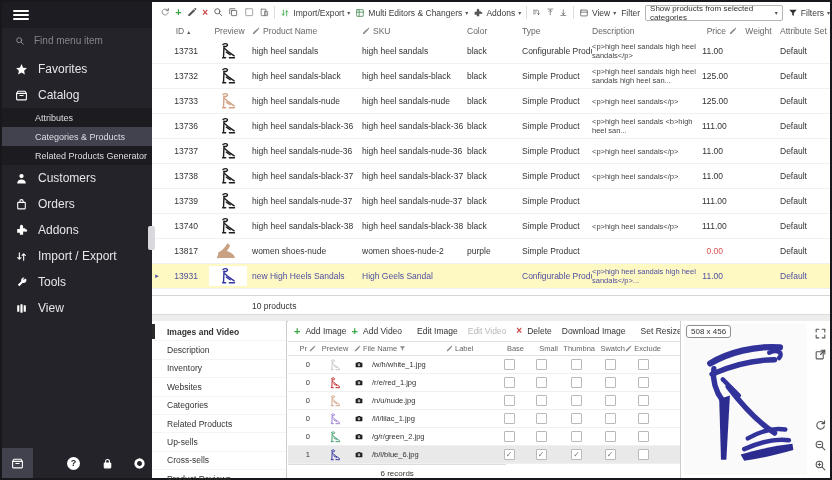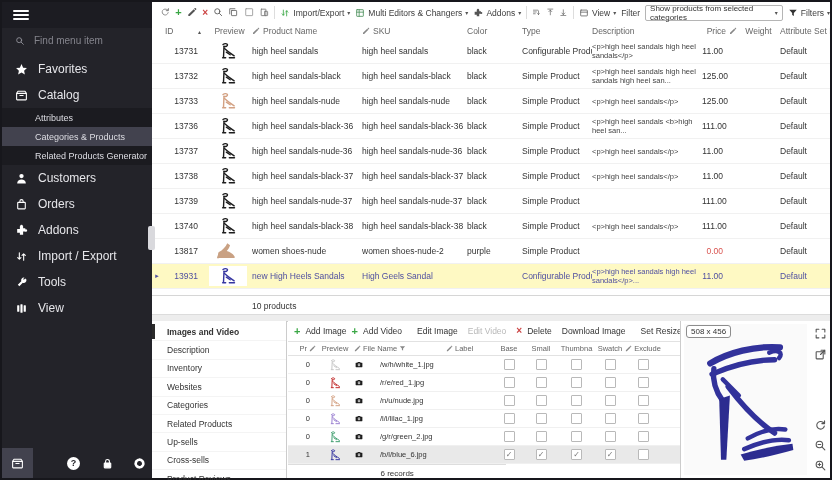--- a/index.html
+++ b/index.html
@@ -70,27 +70,27 @@
 
   
   #dmid{position:absolute;left:286px;top:319px;bottom:0;width:397px;background:#fff}
   #dtoolbar{height:20px;border-bottom:1px solid #e2e2e2;display:flex;align-items:center;gap:5px;padding-left:6px;font-size:8.5px;color:#333;white-space:nowrap}
   #dtoolbar .lbl{cursor:pointer}
   #dtoolbar .dis{color:#b8b8b8}
   .igrid{display:grid;grid-template-columns:8px 20px 38px 92px 48px 30px 34px 37px 30px 36px 1fr;align-items:center}
   #ihead{height:13px;font-size:7.5px;color:#666;border-bottom:1px solid #e2e2e2}
   #ihead .hc{display:flex;align-items:center;gap:2px;overflow:hidden;white-space:nowrap}
   #ihead .ic{width:7px;height:7px;color:#888}
-  .cbh{justify-content:center}
+  .cbh{justify-content:flex-end}
   .irow{height:17px;font-size:7.5px;color:#333;border-bottom:1px solid #f0f0f0;cursor:pointer}
   .irow.sel{background:#e9e9e9}
   .irow .pr{text-align:right;padding-right:6px}
   .irow .prev{display:flex;justify-content:center}
   .irow .shoe{width:14px;height:14px;display:inline-flex}
-  .irow .fcell{display:flex;align-items:center;gap:16px;overflow:hidden;white-space:nowrap}
+  .irow .fcell{display:flex;align-items:center;gap:8px;overflow:hidden;white-space:nowrap}
   .irow .fcell .ic{width:10px;height:9px;color:#1e1e1e}
   .cbc{display:flex;justify-content:center}
   .cb{width:9px;height:9px;border:1px solid #b9b9b9;background:#fff;display:flex;align-items:center;justify-content:center;font-size:8px;color:#777;border-radius:1px}
   #istatus{height:16px;border-top:1px solid #ddd;display:flex;align-items:center;justify-content:center;font-size:8px;color:#333;width:55%}
 
   
   #dprev{position:absolute;right:0;top:319px;bottom:0;width:149px;border-left:1px solid #ccc;background:#fff}
   .badge{position:absolute;left:5px;top:4px;border:1px solid #8d8d8d;border-radius:3px;padding:1px 4px;font-size:8px;color:#333;background:#fff;z-index:2}
   .pimg{position:absolute;left:3px;top:3px;right:23px;bottom:3px;background:#fafafa;display:flex;align-items:center;justify-content:center;overflow:hidden}
   .pics-top{position:absolute;right:3px;top:5px;display:flex;flex-direction:column;gap:8px}
@@ -313,21 +313,21 @@
       <span class="tico sm" style="color:#333"><svg viewBox="0 0 24 24" fill="currentColor">
             <path d="M3 4h18l-7 8v7l-4-2.2V12z"></path>
           </svg></span>
       <span>Filters</span>
         <span class="caret">▾</span>
     </span>
   </div>
 
   <div id="phead" class="pgrid">
     <div class="hc"></div>
-    <div class="hc" style="justify-content:space-between;padding-right:6px">
+    <div class="hc" style="justify-content:center;padding-right:6px">
         <span>ID</span>
         <span class="caret">▴</span>
       </div>
     <div class="hc" style="justify-content:center">
         <span>Preview</span>
       </div>
     <div class="hc">
         <span class="ic">
           <svg viewBox="0 0 24 24" fill="currentColor">
             <path d="M3 17.6V21h3.4L19 8.4 15.6 5 3 17.6zM21.4 6a1.2 1.2 0 0 0 0-1.7L19.7 2.6a1.2 1.2 0 0 0-1.7 0L16.6 4 20 7.4 21.4 6z"></path>

